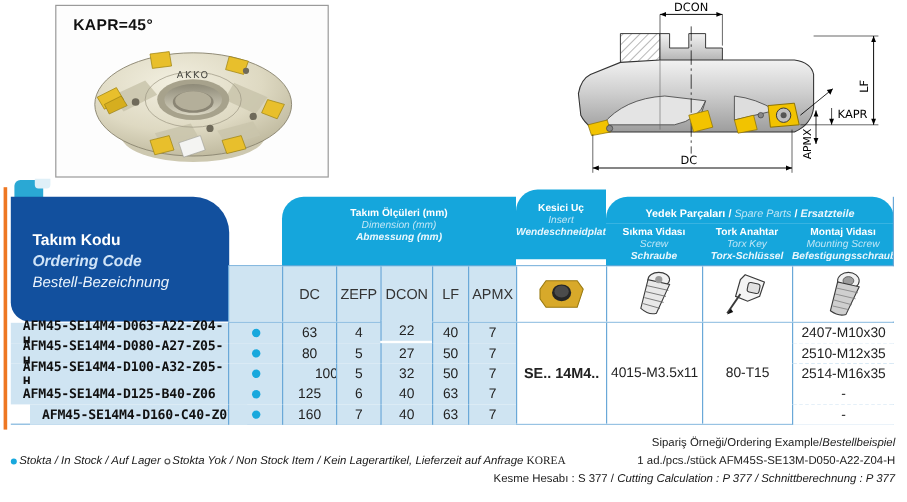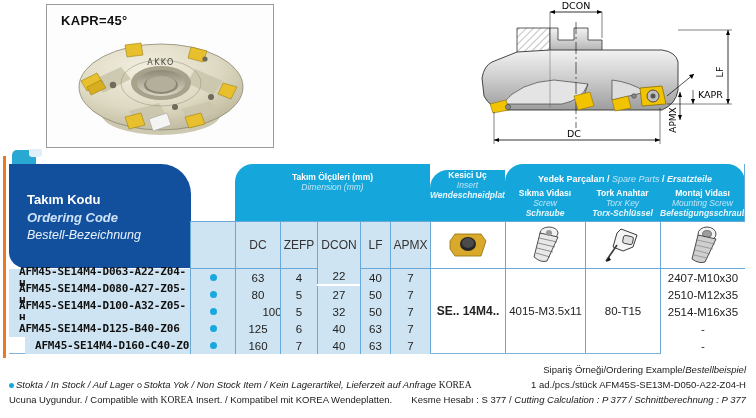--- a/index.html
+++ b/index.html
@@ -63,21 +63,21 @@
     position: absolute; background: #15a6dc; color:#ffffff;
     text-align: center; overflow: hidden;
   }
   .grp .t1 { font-size: 8.5px; font-weight: bold; line-height: 10px; display:block; }
   .grp .t2 { font-size: 8.5px; font-style: italic; color:#bfe6f6; line-height: 10px; display:block; }
   .grp .t3 { font-size: 8.5px; font-style: italic; color:#e9f7fd; line-height: 10px; display:block; font-weight:600; }
   .grp.inline .t1, .grp.inline .t2, .grp.inline .t3 { display:inline; font-size:9px; }
 
   #grp-stok { left:190px; top:14px; width:45px; height:58px; border-top-left-radius:18px; padding-top:10px; }
   #grp-dim  { left:235px; top:14px; width:195px; height:58px; border-top-left-radius:18px; padding-top:8px; }
-  #grp-ins  { left:430px; top:20px; width:75px; height:58px; border-top-left-radius:18px; }
+  #grp-ins  { left:430px; top:8px; width:75px; height:58px; border-top-left-radius:18px; padding-top:10px; }
   #grp-spare{ left:505px; top:14px; width:240px; height:22px; border-top-left-radius:18px; border-top-right-radius:18px; padding-top:4px; }
   #grp-scr  { left:505px; top:36px; width:80px; height:36px; padding-top:2px; }
   #grp-torx { left:585px; top:36px; width:75px; height:36px; padding-top:2px; }
   #grp-mnt  { left:660px; top:36px; width:85px; height:36px; padding-top:2px; }
 
   
   .sub {
     position: absolute; top: 72px; height: 46px;
     background: #cfe4f2; border-left: 1px solid #6aa8d8;
     display: flex; align-items: center; justify-content: center;
@@ -264,20 +264,21 @@
   <div id="code-panel">
     <div class="l1">Takım Kodu</div>
     <div class="l2">Ordering Code</div>
     <div class="l3">Bestell-Bezeichnung</div>
   </div>
 
 
   <div class="grp" id="grp-dim">
     <span class="t1">Takım Ölçüleri (mm)</span>
     <span class="t2">Dimension (mm)</span>
+    <span class="t3">Abmessung (mm)</span>
   </div>
 
   <div class="grp" id="grp-ins">
     <span class="t1">Kesici Uç</span>
     <span class="t2">Insert</span>
     <span class="t3">Wendeschneidplatte</span>
   </div>
 
   <div class="grp inline" id="grp-spare">
     <span class="t1">Yedek Parçaları</span><span class="t1"> / </span><span class="t2">Spare Parts</span><span class="t1"> / </span><span class="t3">Ersatzteile</span>
@@ -422,23 +423,20 @@
 
 <div id="footer">
 
 
   <div class="ftl" style="top:15px;">
     <span class="bullet-dot"></span><i>Stokta / In Stock / Auf Lager</i>
     <span class="ring-dot"></span><i>Stokta Yok / Non Stock Item / Kein Lagerartikel, Lieferzeit auf Anfrage</i>
     <span class="serif">KOREA</span>
   </div>
 
-  <div class="ftl" style="top:30px;">
-    <span>Ucuna Uygundur. / Compatible with </span><span class="serif">KOREA</span><span> Insert. / Kompatibel mit KOREA Wendeplatten.</span>
-  </div>
 
   <div class="ftr" style="top:0px;">
     <span>Sipariş Örneği/Ordering Example/</span><i>Bestellbeispiel</i>
   </div>
 
   <div class="ftr" style="top:15px;">1 ad./pcs./stück  AFM45S-SE13M-D050-A22-Z04-H</div>
 
   <div class="ftr" style="top:30px;">
     <span>Kesme Hesabı : S 377 / </span><i>Cutting Calculation : P 377 / Schnittberechnung : P 377</i>
   </div>

